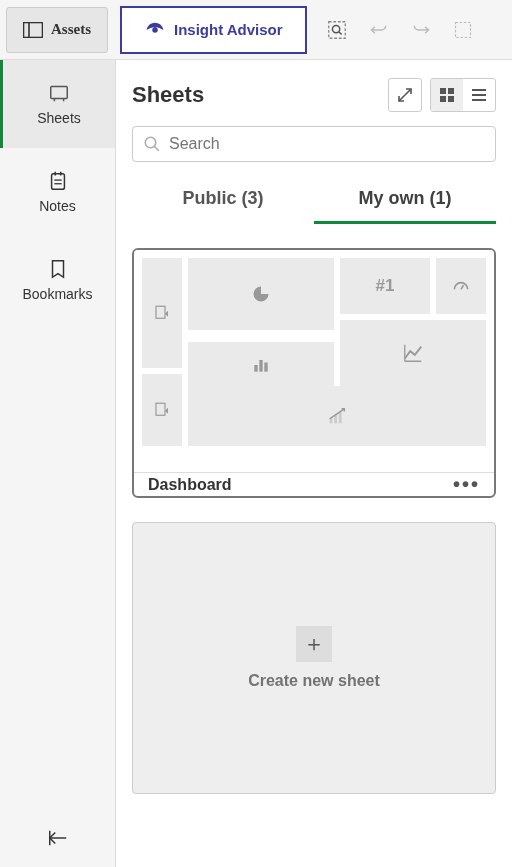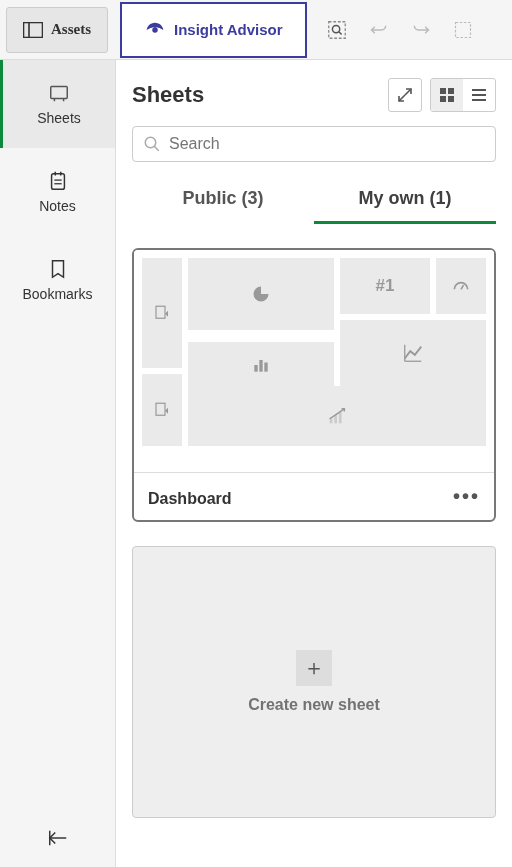--- a/index.html
+++ b/index.html
@@ -35,21 +35,21 @@
   margin-left: 6px;
   color: #333;
   font-family: Liberation Serif, serif;
 }
 .insight-btn {
   border: 2px solid #3c3c9e;
   color: #3c3c9e;
   margin-left: 12px;
   background: #fff;
   padding: 0 22px;
-  height: 56px;
+  height: 48px;
 }
 .top-tools {
   display: flex;
   gap: 18px;
   margin-left: 18px;
   color: #999;
 }
 .top-tool {
   width: 24px;
   height: 24px;
@@ -207,23 +207,23 @@
 .tile-big { grid-column: 2; grid-row: 1; height: 72px; }
 .tile-num { grid-column: 3; grid-row: 1; font-weight: 700; font-size: 17px; }
 .tile-gauge { grid-column: 4; grid-row: 1; }
 .tile-line { grid-column: 3 / span 2; grid-row: 2; height: 66px; align-self: stretch; }
 .tile-bar { grid-column: 2; grid-row: 2; height: 46px; margin-top: 22px; }
 .tile-side2 { grid-column: 1; grid-row: 3; height: 72px; }
 .tile-wide { grid-column: 2 / span 3; grid-row: 3; height: 60px; margin-top: 12px; }
 
 .card-footer {
   display: flex;
-  align-items: flex-end;
+  align-items: center;
   justify-content: space-between;
-  padding: 12px 14px;
+  padding: 0 14px;
   font-weight: 700;
   font-size: 16px;
   border-top: 1px solid #ddd;
 }
 
 .create-card {
   border: 1px solid #ccc;
   border-radius: 4px;
   margin-top: 24px;
   background: #eee;

